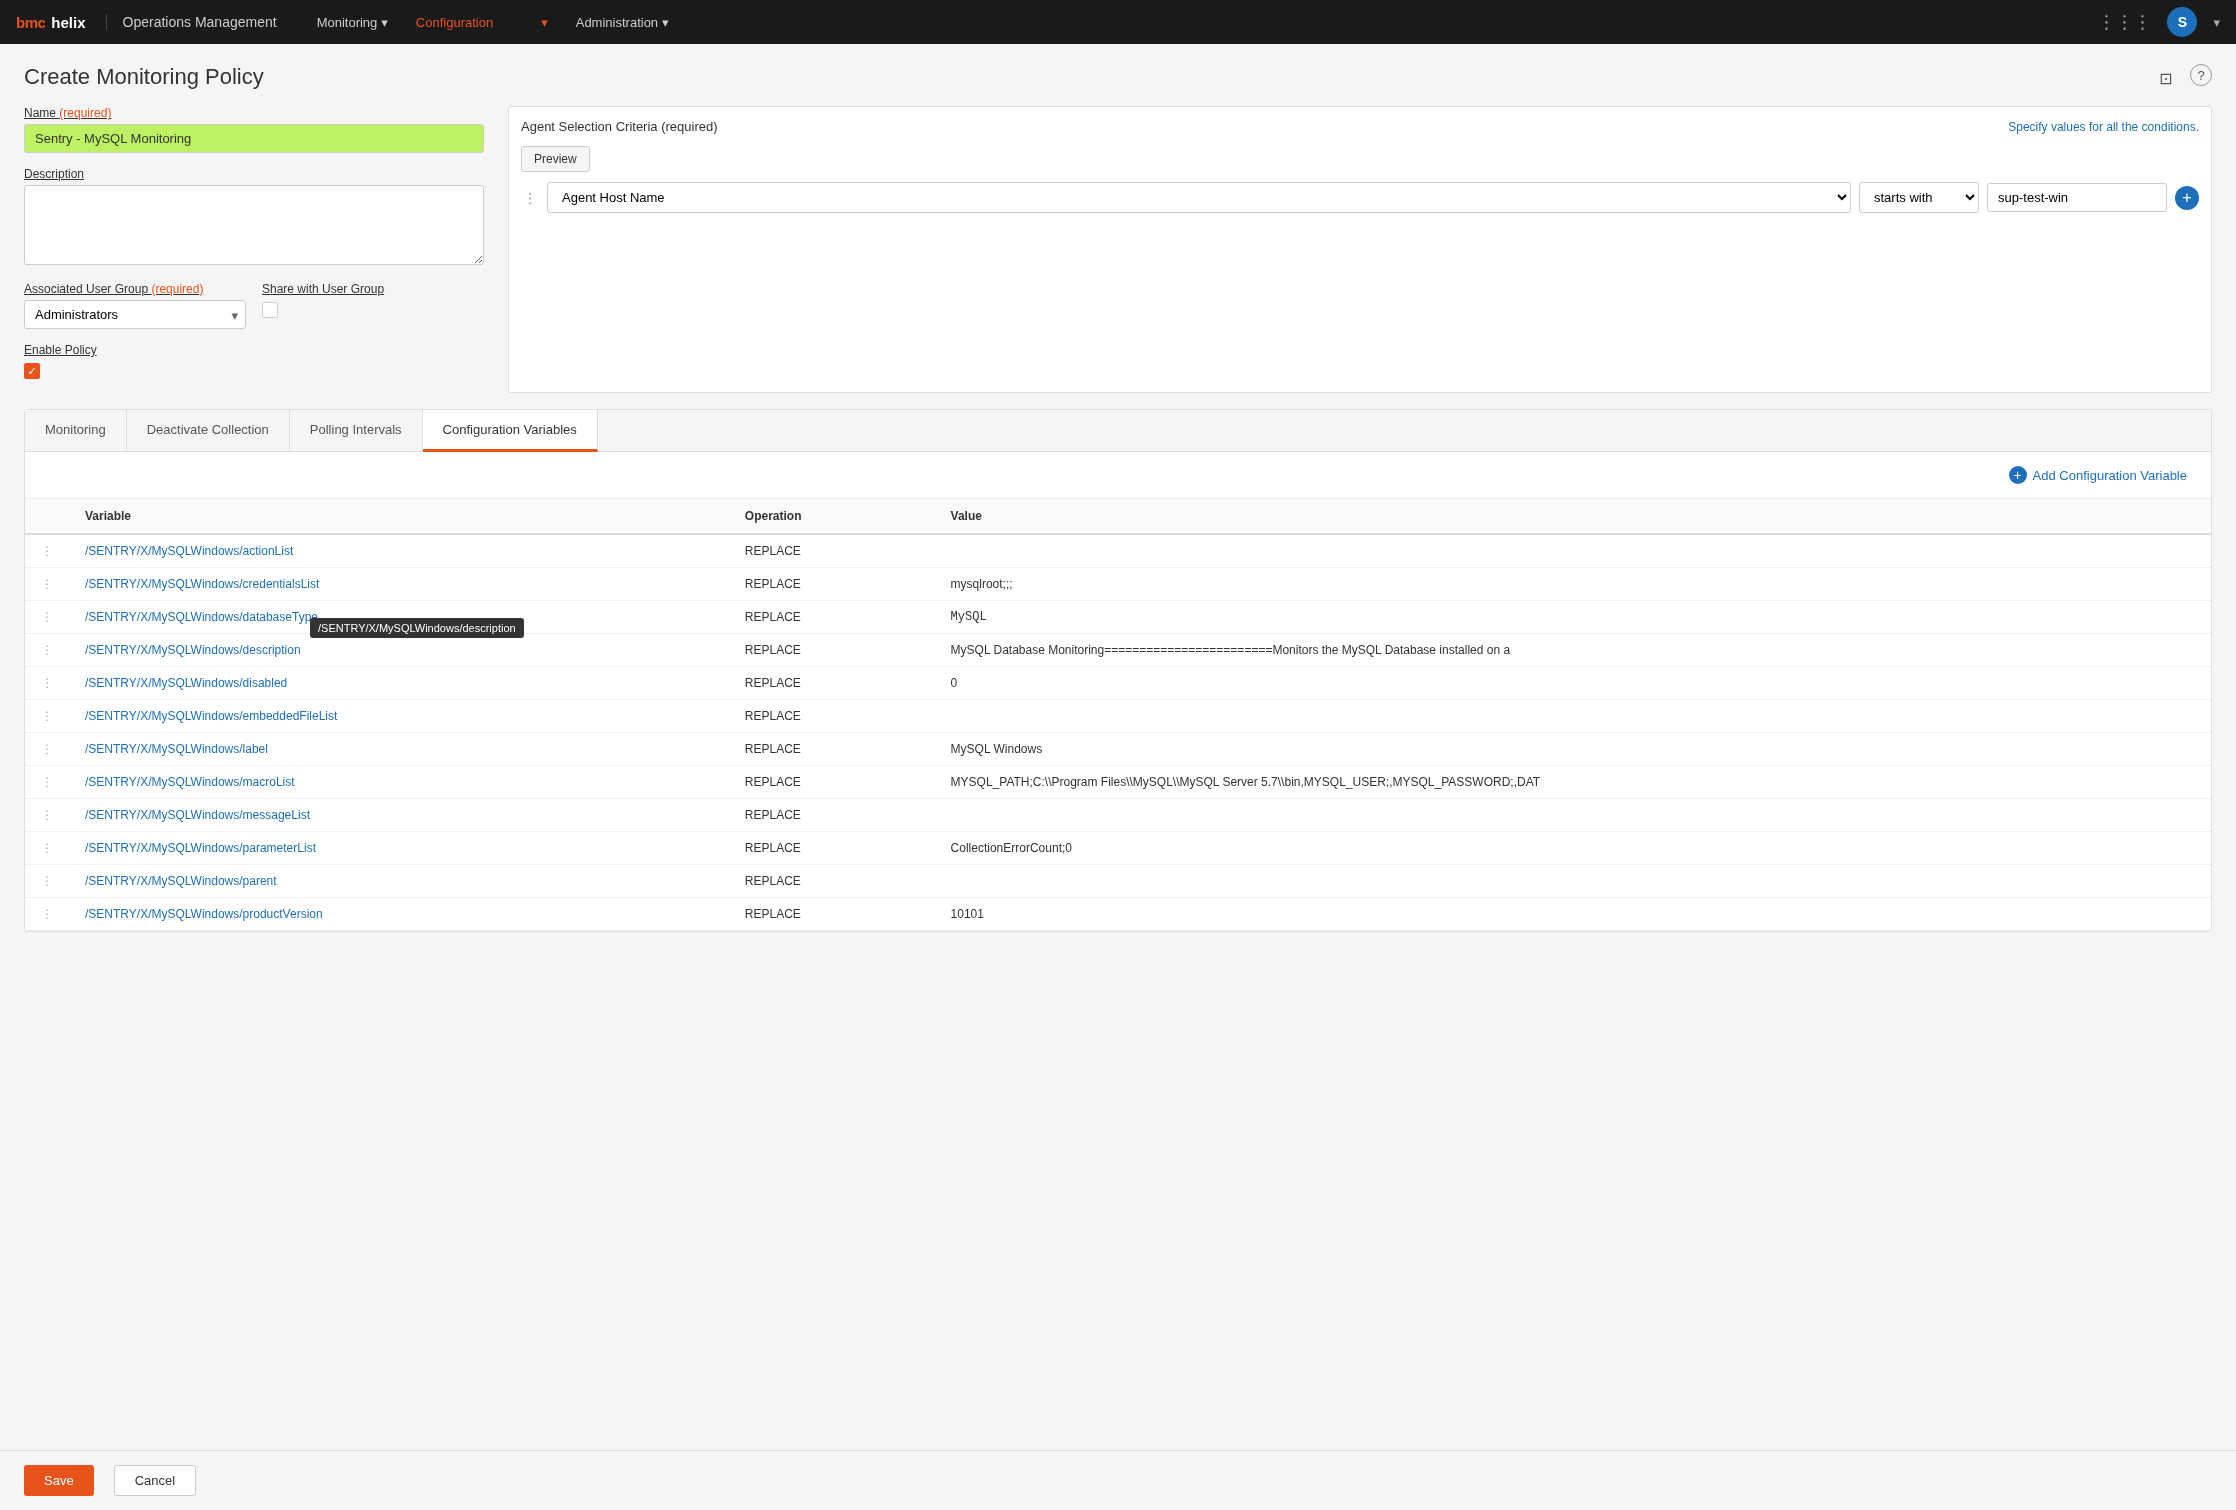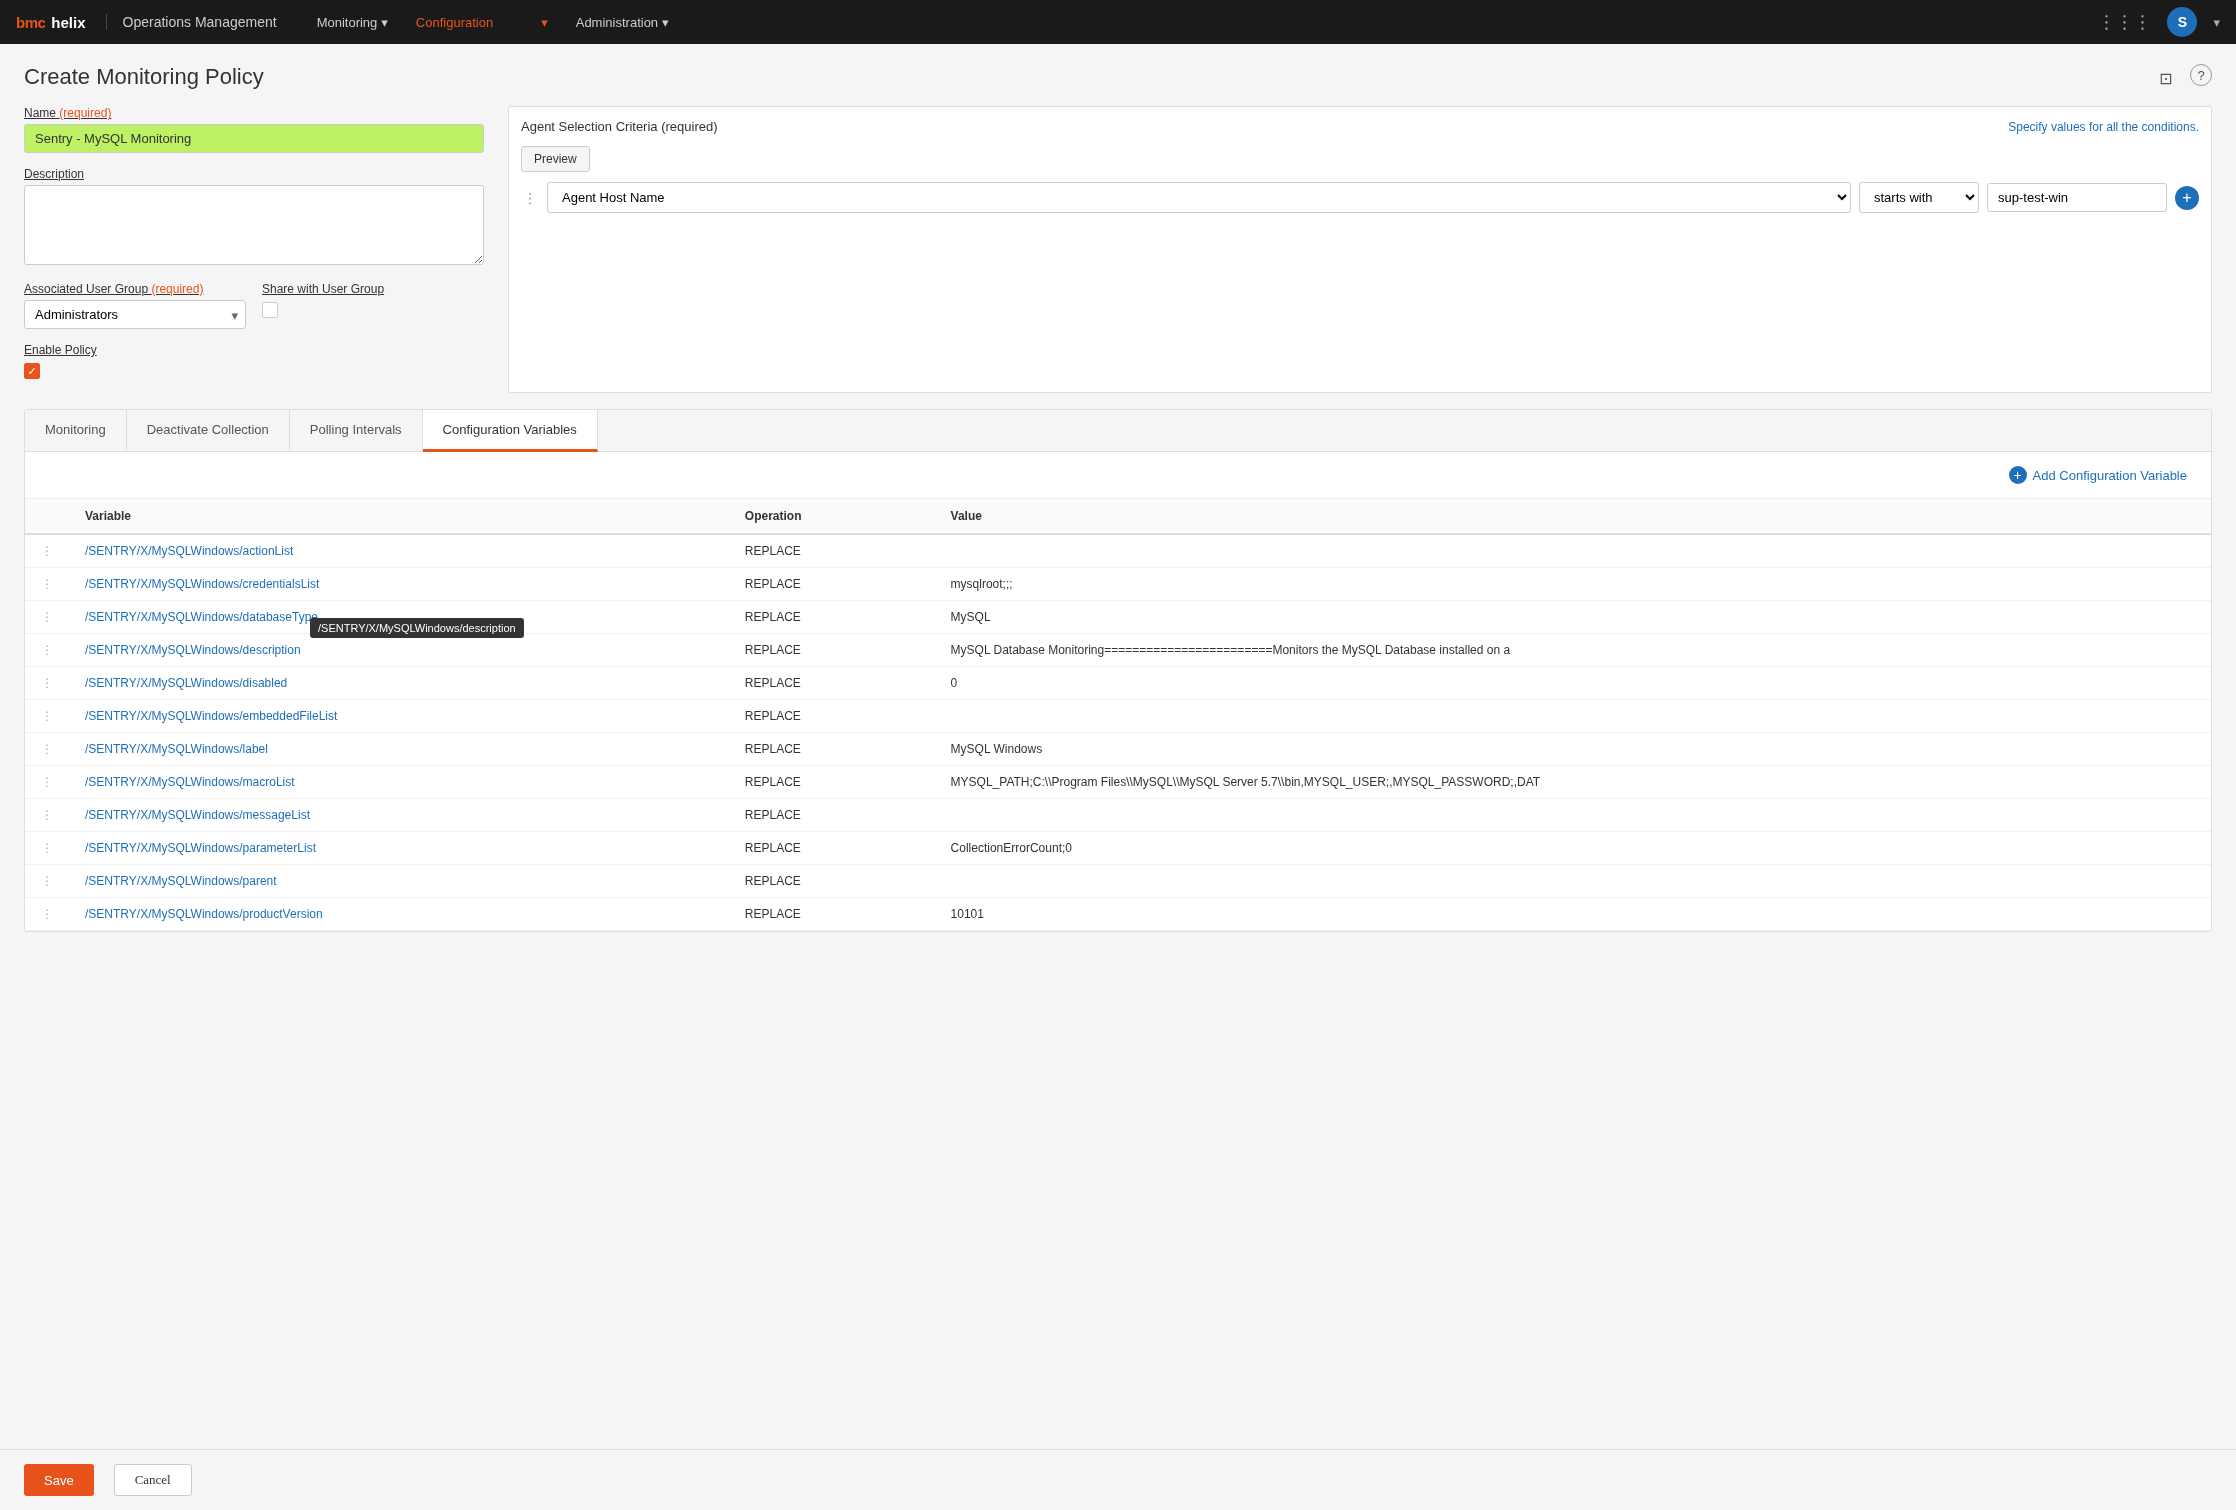--- a/index.html
+++ b/index.html
@@ -417,21 +417,20 @@
       font-weight: 500;
     }
     .btn-cancel {
       padding: 7px 20px;
       background: white;
       color: #333;
       border: 1px solid #ccc;
       border-radius: 3px;
       cursor: pointer;
       font-size: 13px;
-      font-family: Liberation Serif, serif;
     }
 
     .truncate {
       max-width: 500px;
       overflow: hidden;
       text-overflow: ellipsis;
       white-space: nowrap;
     }
   </style>
 </head>
@@ -583,21 +582,21 @@
           <tr>
             <td><span style="color:#aaa;cursor:grab;">⋮</span></td>
             <td style="color: rgb(30, 111, 186); cursor: pointer;">/SENTRY/X/MySQLWindows/credentialsList</td>
             <td>REPLACE</td>
             <td class="truncate" style="max-width: 550px;">mysqlroot;;;</td>
           </tr>
           <tr>
             <td><span style="color:#aaa;cursor:grab;">⋮</span></td>
             <td style="color: rgb(30, 111, 186); cursor: pointer;">/SENTRY/X/MySQLWindows/databaseType</td>
             <td>REPLACE</td>
-            <td class="truncate" style="max-width: 550px;">MySQL</td>
+            <td class="truncate" style="max-width: 550px; font-family: Liberation Mono, monospace;">MySQL</td>
           </tr>
           <tr>
             <td><span style="color:#aaa;cursor:grab;">⋮</span></td>
             <td style="color: rgb(30, 111, 186); cursor: pointer;">/SENTRY/X/MySQLWindows/description</td>
             <td>REPLACE</td>
             <td class="truncate" style="max-width: 550px;">MySQL Database Monitoring========================Monitors the MySQL Database installed on a</td>
           </tr>
           <tr>
             <td><span style="color:#aaa;cursor:grab;">⋮</span></td>
             <td style="color: rgb(30, 111, 186); cursor: pointer;">/SENTRY/X/MySQLWindows/disabled</td>

